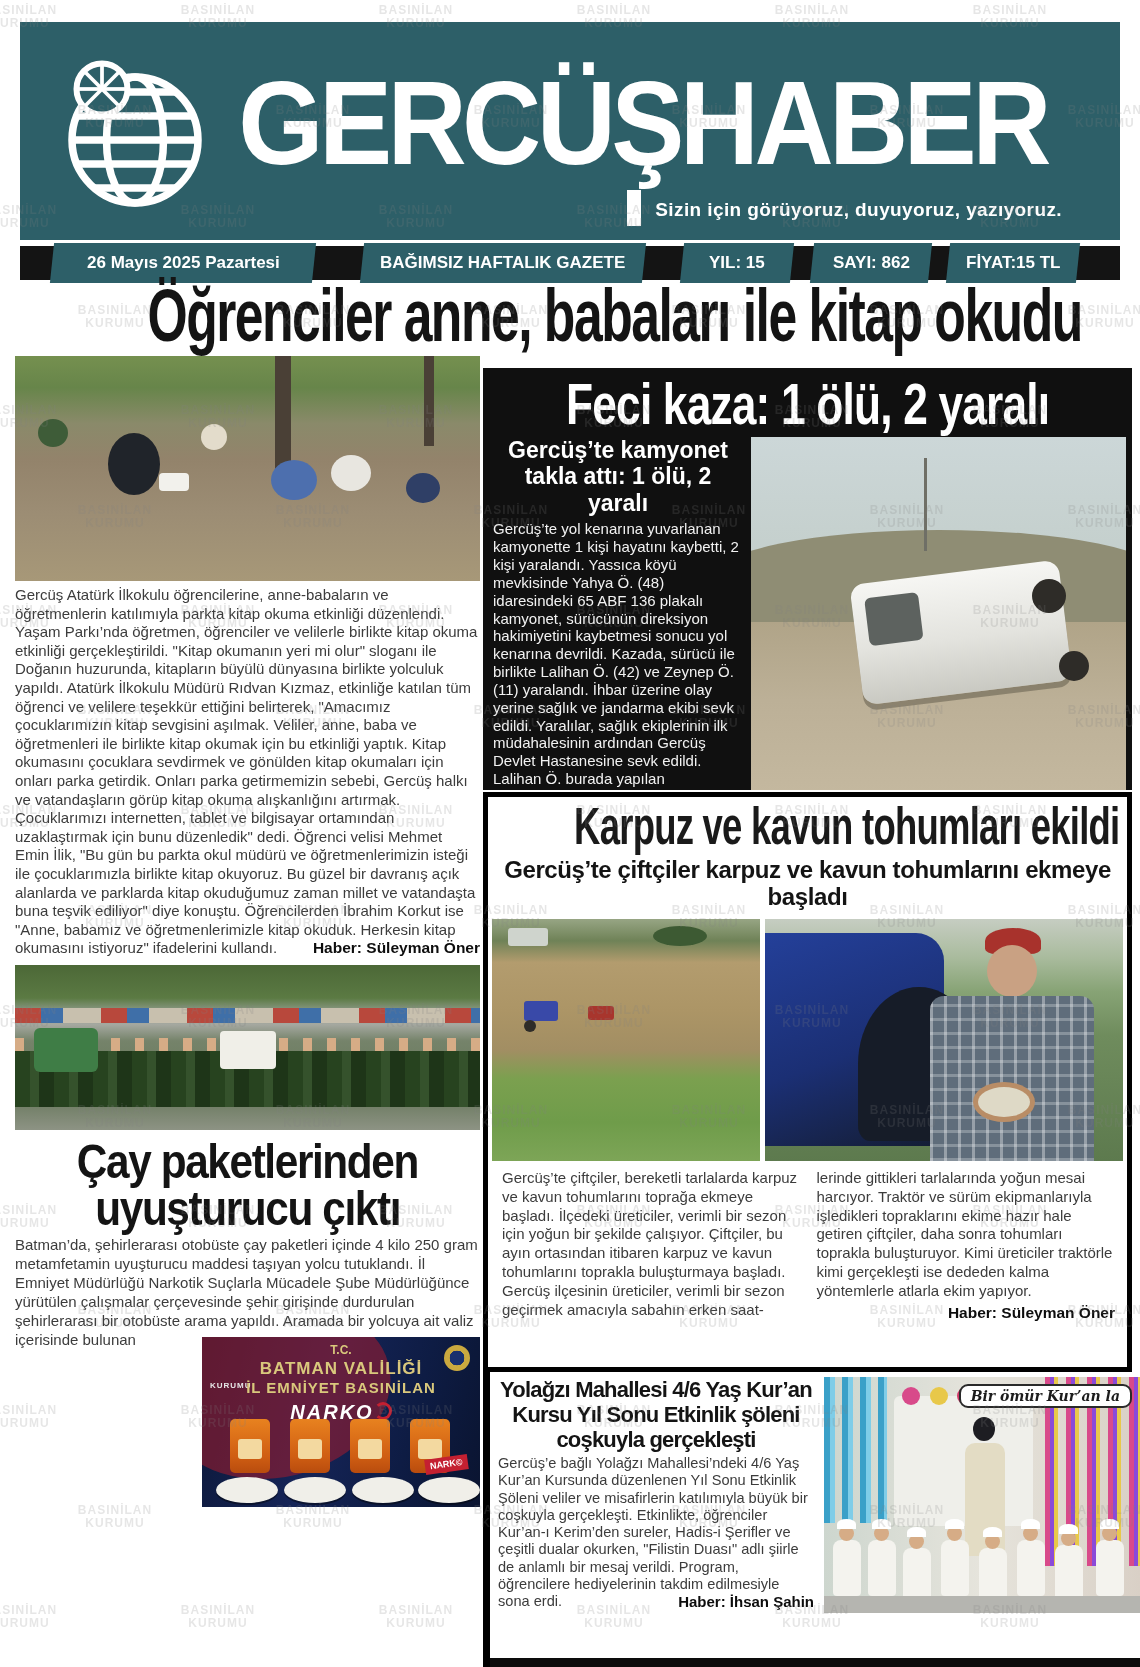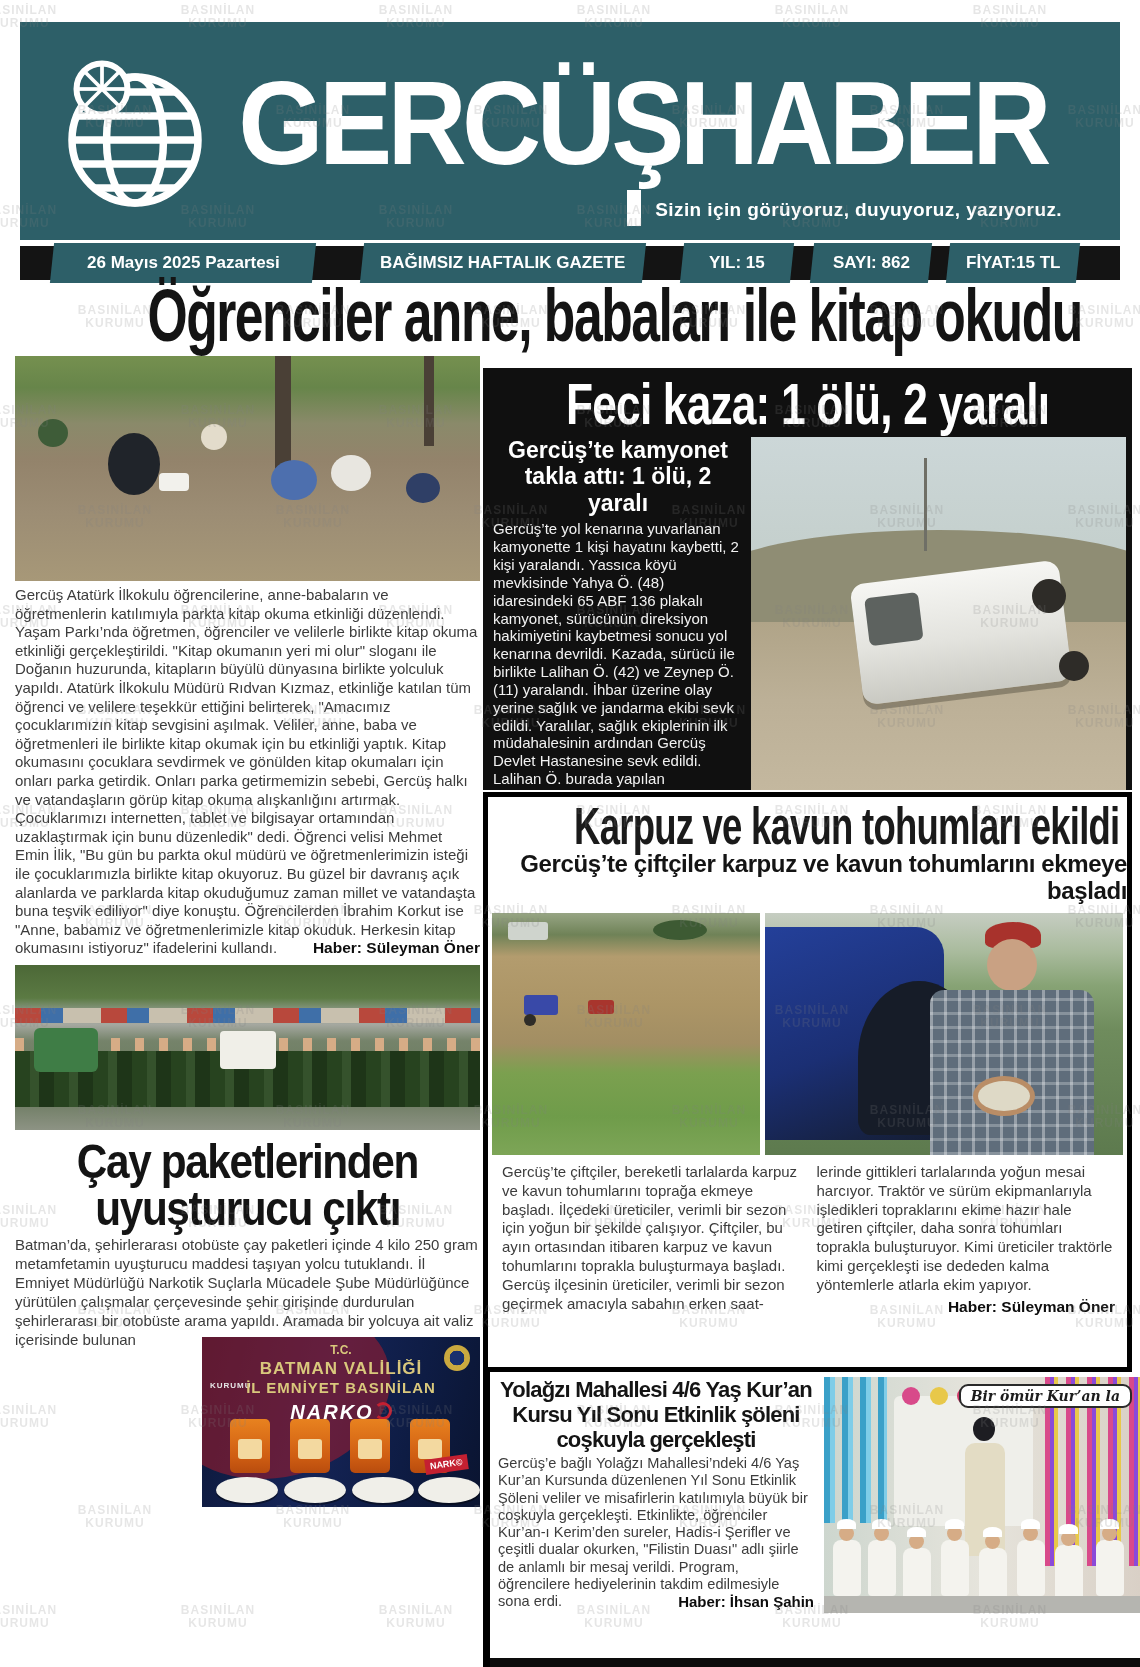--- a/index.html
+++ b/index.html
@@ -61,22 +61,22 @@
   .kaza-sub{font-size:23px;font-weight:bold;text-align:center;line-height:1.15;}
   .kaza-body{font-size:15px;line-height:1.19;margin-top:4px;color:#f2f2f2;}
   .kaza-byline{color:#fff;font-size:15.5px;margin-top:-17.8px;}
   .ph-crash{flex:1;height:356px;}
   
   .karpuz-box{position:absolute;left:483px;top:792px;width:649px;height:580px;background:#fff;
       border:5px solid #000;box-sizing:border-box;overflow:hidden;}
   .karpuz-headline{text-align:center;font-weight:bold;color:#1a1a1a;font-size:48px;line-height:1.0;
       margin-top:6px;white-space:nowrap;}
   .karpuz-headline>span{display:inline-block;transform:scale(0.76,1.08);letter-spacing:-1px;}
-  .karpuz-sub{text-align:right;font-weight:bold;font-size:24px;line-height:1.12;color:#141414;
-      letter-spacing:-0.4px;}
+  .karpuz-sub{text-align:center;font-weight:bold;font-size:24px;line-height:1.12;color:#141414;
+      margin-top:6px;letter-spacing:-0.4px;}
   .karpuz-photos{display:flex;gap:5px;margin-top:8px;padding:0 4px;}
   .ph-field{width:268px;flex:none;height:242px;}
   .ph-farmer{flex:1;height:242px;}
   .karpuz-cols{display:flex;gap:16px;padding:8px 12px 0 14px;}
   .kcol{flex:1;font-size:15px;line-height:1.26;color:#3c3c3c;}
   
   .kuran-sec{position:absolute;left:483px;top:1372px;width:657px;height:295px;background:#fff;
       border-left:7px solid #000;box-sizing:border-box;padding-left:8px;overflow:hidden;}
   .kuran-headline{text-align:center;font-weight:bold;color:#161616;font-size:44px;line-height:1.0;
       margin-top:5px;white-space:nowrap;}

